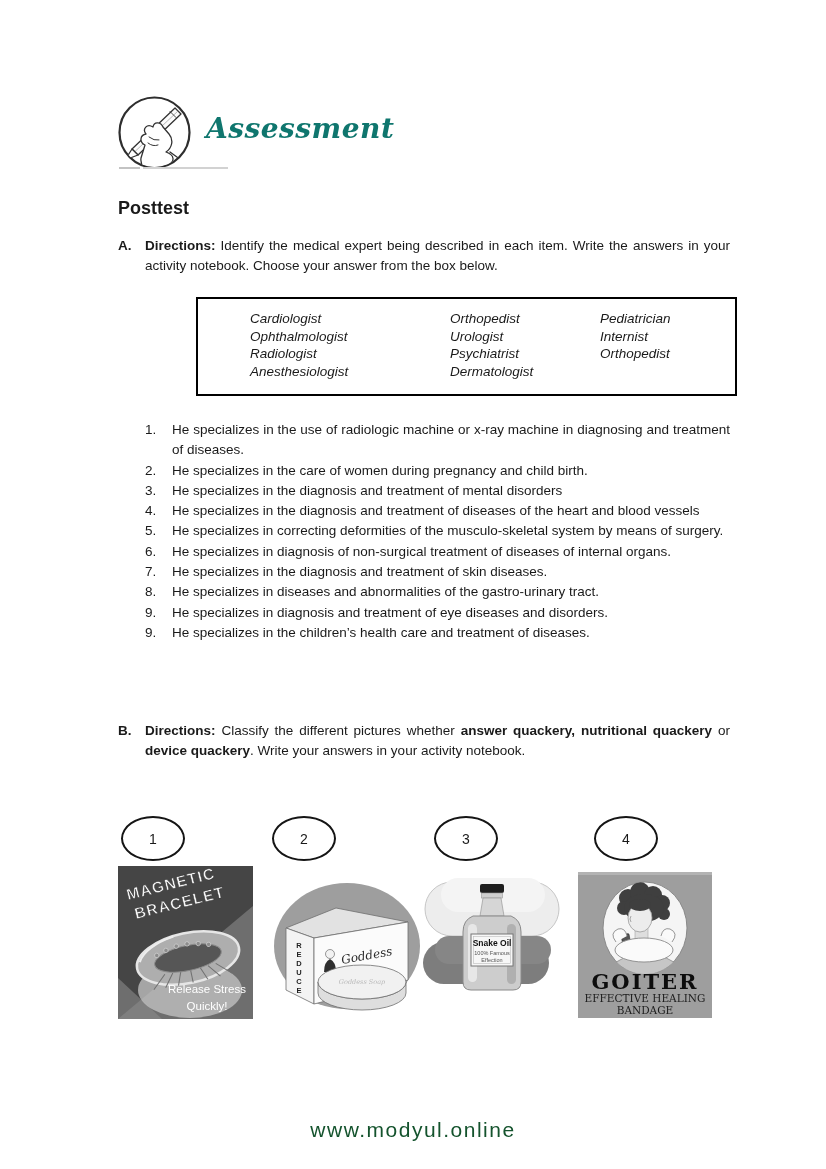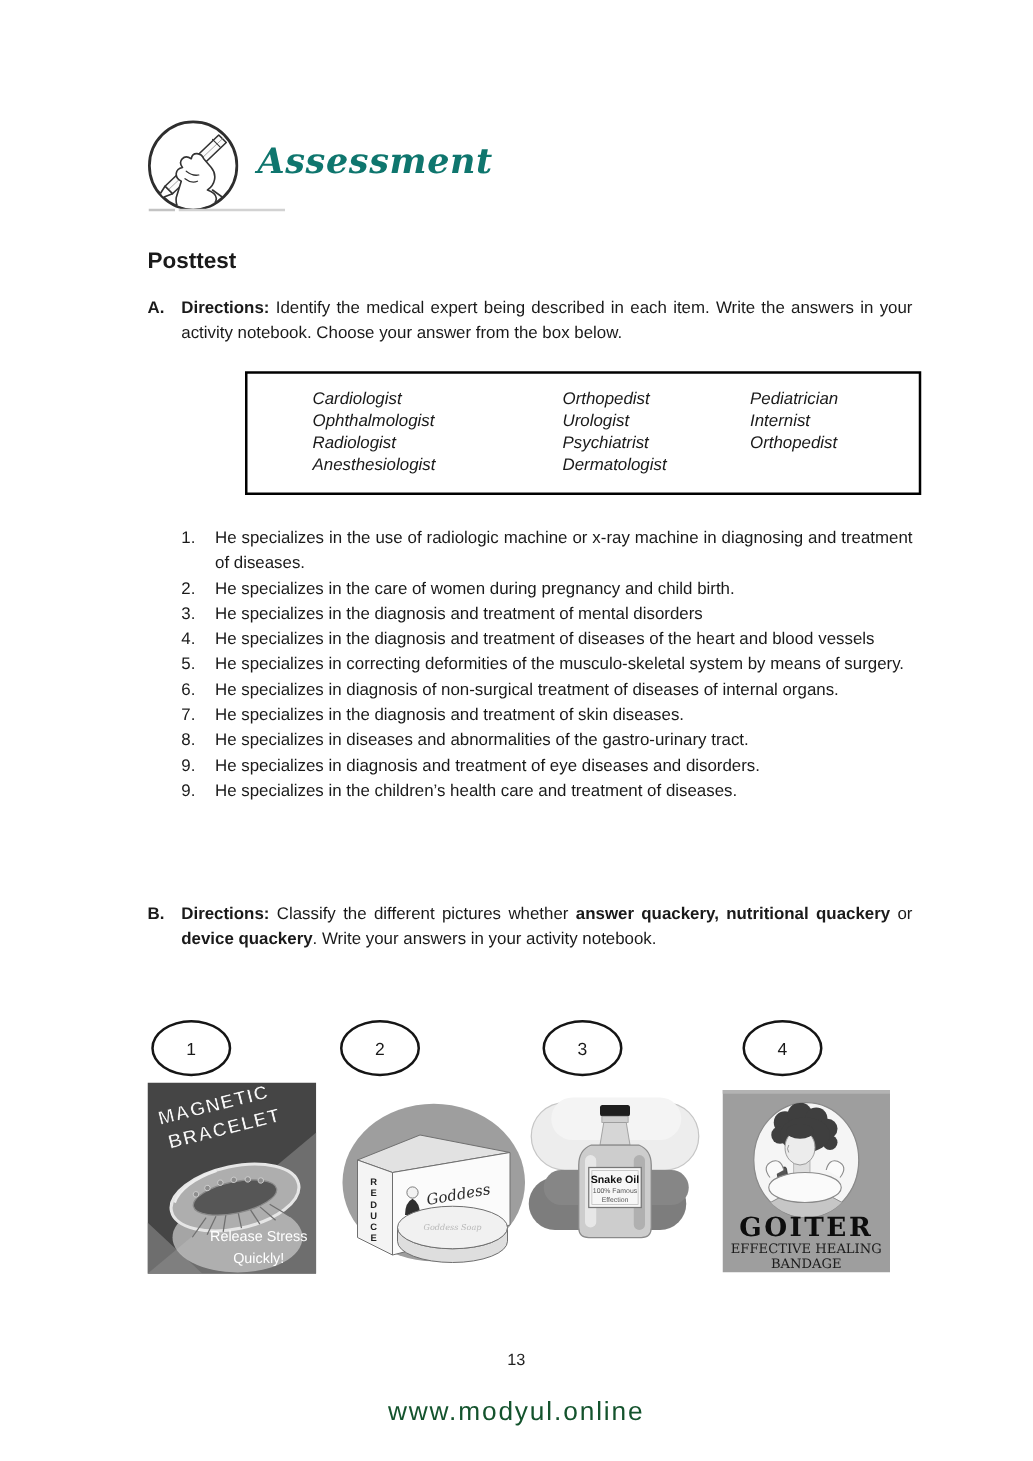--- a/index.html
+++ b/index.html
@@ -282,16 +282,15 @@
         <path d="M 38,70 q -7,-9 2,-13 q 7,-2 9,7" fill="#fafafa" stroke="#8a8a8a" stroke-width="0.9"></path>
         <path d="M 94,70 q 7,-9 -2,-13 q -7,-2 -9,7" fill="#fafafa" stroke="#8a8a8a" stroke-width="0.9"></path>
         <ellipse cx="66" cy="78" rx="29" ry="12" fill="#fafafa" stroke="#8a8a8a" stroke-width="0.9"></ellipse>
       </g>
       <text x="67" y="117" text-anchor="middle" font-family="DejaVu Serif, serif" font-weight="bold" font-size="21" letter-spacing="2" fill="#0d0d0d">GOITER</text>
       <text x="67" y="130" text-anchor="middle" font-family="DejaVu Serif, serif" font-size="10.5" fill="#1c1c1c">EFFECTIVE HEALING</text>
       <text x="67" y="142" text-anchor="middle" font-family="DejaVu Serif, serif" font-size="10.5" fill="#1c1c1c">BANDAGE</text>
     </svg>
   </div>
 
-  <div class="page-num">13</div>
   <div class="watermark">www.modyul.online</div>
 
 </div>
 
 </body></html>

